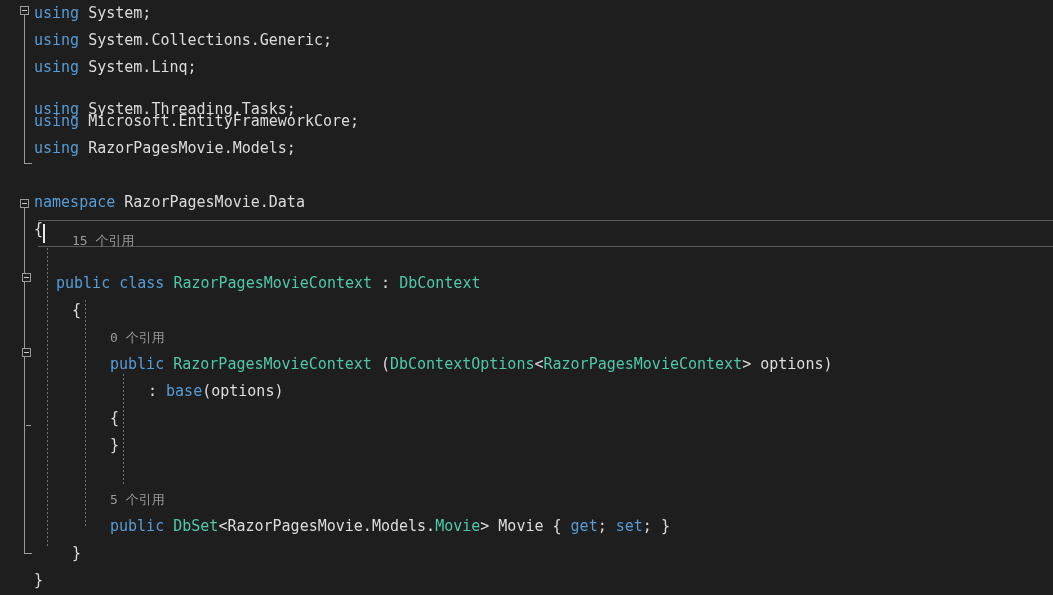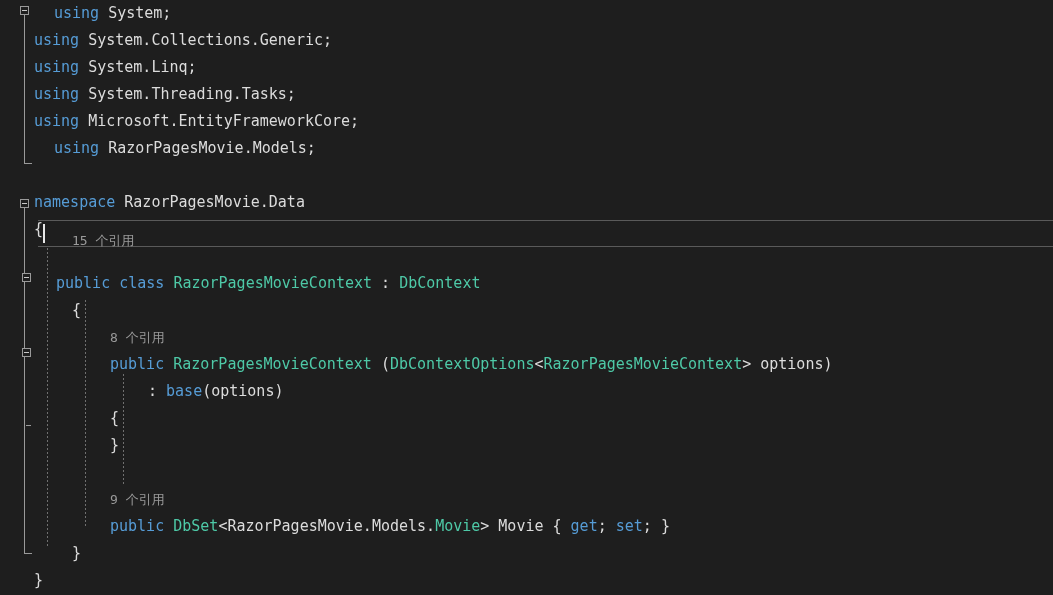--- a/index.html
+++ b/index.html
@@ -126,37 +126,37 @@
   </div>
 
   <div class="indent-guide" style="left:47px;  top:228px; height:320px;"></div>
   <div class="indent-guide" style="left:85px;  top:300px; height:228px;"></div>
   <div class="indent-guide" style="left:123px; top:374px; height:110px;"></div>
 
   <div class="current-line" id="cur-line" style="top: 220px;"></div>
   <div class="caret" id="caret" style="top: 224px; left: 43px;"></div>
 
   <div id="code-surface">
-      <div class="line" style="top: 0px; left: 34px; margin-left: 20px;"><span class="kw">using</span><span class="pln"> System;</span></div>
+      <div class="line" style="top: 0px; left: 34px;"><span class="kw">using</span><span class="pln"> System;</span></div>
       <div class="line" style="top: 27px; left: 34px;"><span class="kw">using</span><span class="pln"> System.Collections.Generic;</span></div>
       <div class="line" style="top: 54px; left: 34px;"><span class="kw">using</span><span class="pln"> System.Linq;</span></div>
-      <div class="line" style="top: 81px; left: 34px;"><span class="kw">using</span><span class="pln"> System.Threading.Tasks;</span></div>
+      <div class="line" style="top: 96px; left: 34px;"><span class="kw">using</span><span class="pln"> System.Threading.Tasks;</span></div>
       <div class="line" style="top: 108px; left: 34px;"><span class="kw">using</span><span class="pln"> Microsoft.EntityFrameworkCore;</span></div>
-      <div class="line" style="top: 135px; left: 34px; margin-left: 20px;"><span class="kw">using</span><span class="pln"> RazorPagesMovie.Models;</span></div>
+      <div class="line" style="top: 135px; left: 34px;"><span class="kw">using</span><span class="pln"> RazorPagesMovie.Models;</span></div>
       <div class="line" style="top: 162px; left: 34px;"></div>
       <div class="line" style="top: 189px; left: 34px;"><span class="kw">namespace</span><span class="pln"> RazorPagesMovie.Data</span></div>
       <div class="line" style="top: 216px; left: 34px;"><span class="brc">{</span></div>
       <div class="line" style="top: 227px; left: 72px;"><span class="lens">15 个引用</span></div>
       <div class="line" style="top: 270px; left: 56px;"><span class="kw">public</span><span class="pln"> </span><span class="kw">class</span><span class="pln"> </span><span class="typ">RazorPagesMovieContext</span><span class="pln"> : </span><span class="typ">DbContext</span></div>
       <div class="line" style="top: 297px; left: 72px;"><span class="brc">{</span></div>
-      <div class="line" style="top: 324px; left: 110px;"><span class="lens">8 个引用</span></div>
+      <div class="line" style="top: 324px; left: 110px;"><span class="lens">0 个引用</span></div>
       <div class="line" style="top: 351px; left: 110px; text-align: center;"><span class="kw">public</span><span class="pln"> </span><span class="typ">RazorPagesMovieContext</span><span class="pln"> (</span><span class="typ">DbContextOptions</span><span class="pln">&lt;</span><span class="typ">RazorPagesMovieContext</span><span class="pln">&gt; options)</span></div>
       <div class="line" style="top: 378px; left: 148px;"><span class="pln">: </span><span class="kw">base</span><span class="pln">(options)</span></div>
       <div class="line" style="top: 405px; left: 110px;"><span class="brc">{</span></div>
       <div class="line" style="top: 432px; left: 110px;"><span class="brc">}</span></div>
       <div class="line" style="top: 459px; left: 110px;"></div>
-      <div class="line" style="top: 486px; left: 110px;"><span class="lens">9 个引用</span></div>
+      <div class="line" style="top: 486px; left: 110px;"><span class="lens">5 个引用</span></div>
       <div class="line" style="top: 513px; left: 110px;"><span class="kw">public</span><span class="pln"> </span><span class="typ">DbSet</span><span class="pln">&lt;</span><span class="pln">RazorPagesMovie.Models.</span><span class="typ">Movie</span><span class="pln">&gt; Movie { </span><span class="kw">get</span><span class="pln">; </span><span class="kw">set</span><span class="pln">; }</span></div>
       <div class="line" style="top: 540px; left: 72px;"><span class="brc">}</span></div>
       <div class="line" style="top: 567px; left: 34px;"><span class="brc">}</span></div>
     </div>
 
 </div>
 
 </body></html>

